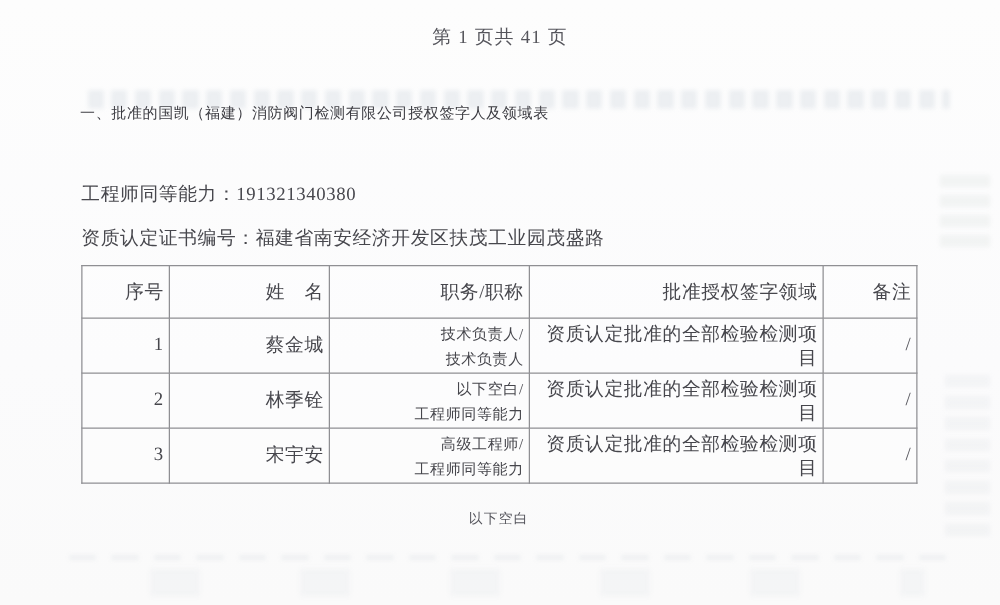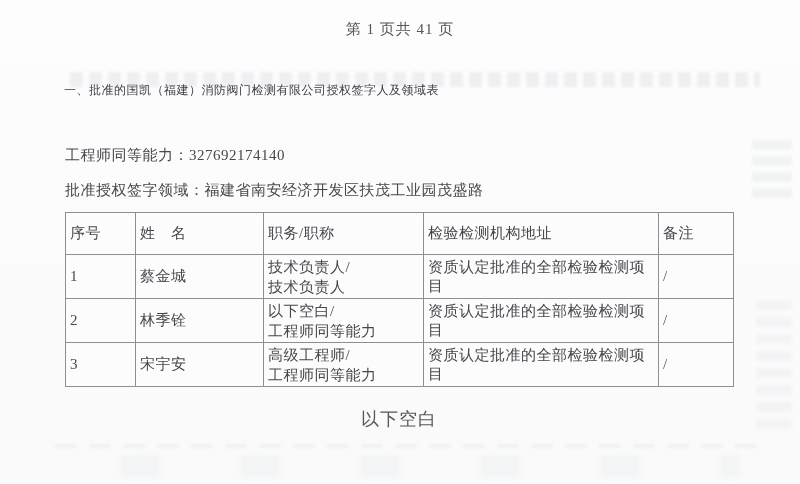--- a/index.html
+++ b/index.html
@@ -107,77 +107,77 @@
     left: 65px;
     width: 668px;
     border-collapse: collapse;
     table-layout: fixed;
     font-size: 15px;
     color: #46464c;
   }
   table.sign-table th,
   table.sign-table td {
     border: 1px solid #8f8f93;
-    text-align: left;
+    text-align: right;
     vertical-align: middle;
     padding: 0 4px;
     font-weight: normal;
     letter-spacing: 0.5px;
     background: rgba(255,255,255,0.4);
   }
   table.sign-table tr.head-row { height: 42px; }
   table.sign-table tr.data-row { height: 44px; }
-  .duty-cell { line-height: 20px; font-size: 15px; }
+  .duty-cell { line-height: 20px; font-size: 12px; }
   .duty-line { display: block; }
   .remark-cell { color: #55555c; }
 
   .footer-note {
     position: absolute;
     top: 407px;
     left: 65px;
     width: 668px;
     text-align: center;
-    font-size: 18px;
+    font-size: 11px;
     letter-spacing: 1px;
     color: #55555c;
   }
 </style>
 </head>
 <body>
 
 <div class="page">
 
   <div class="page-indicator">第 1 页共 41 页</div>
 
   <div class="ghost-band-top"></div>
 
   <div class="doc-title">一、批准的国凯（福建）消防阀门检测有限公司授权签字人及领域表</div>
 
   <div class="meta-line cert-line">
-    <span>工程师同等能力：</span><span>327692174140</span>
+    <span>工程师同等能力：</span><span>191321340380</span>
   </div>
 
   <div class="meta-line addr-line">
-    <span>批准授权签字领域：</span><span>福建省南安经济开发区扶茂工业园茂盛路</span>
+    <span>资质认定证书编号：</span><span>福建省南安经济开发区扶茂工业园茂盛路</span>
   </div>
 
   <table class="sign-table">
     <colgroup>
       <col style="width:70px">
       <col style="width:128px">
       <col style="width:160px">
       <col style="width:235px">
       <col style="width:75px">
     </colgroup>
     <tbody>
       <tr class="head-row">
         <th>序号</th>
         <th>姓　名</th>
         <th>职务/职称</th>
-        <th>检验检测机构地址</th>
+        <th>批准授权签字领域</th>
         <th>备注</th>
       </tr>
 
       <tr class="data-row">
         <td>1</td>
         <td>蔡金城</td>
         <td class="duty-cell">
           <span class="duty-line">技术负责人/</span>
           <span class="duty-line">技术负责人</span>
         </td>

